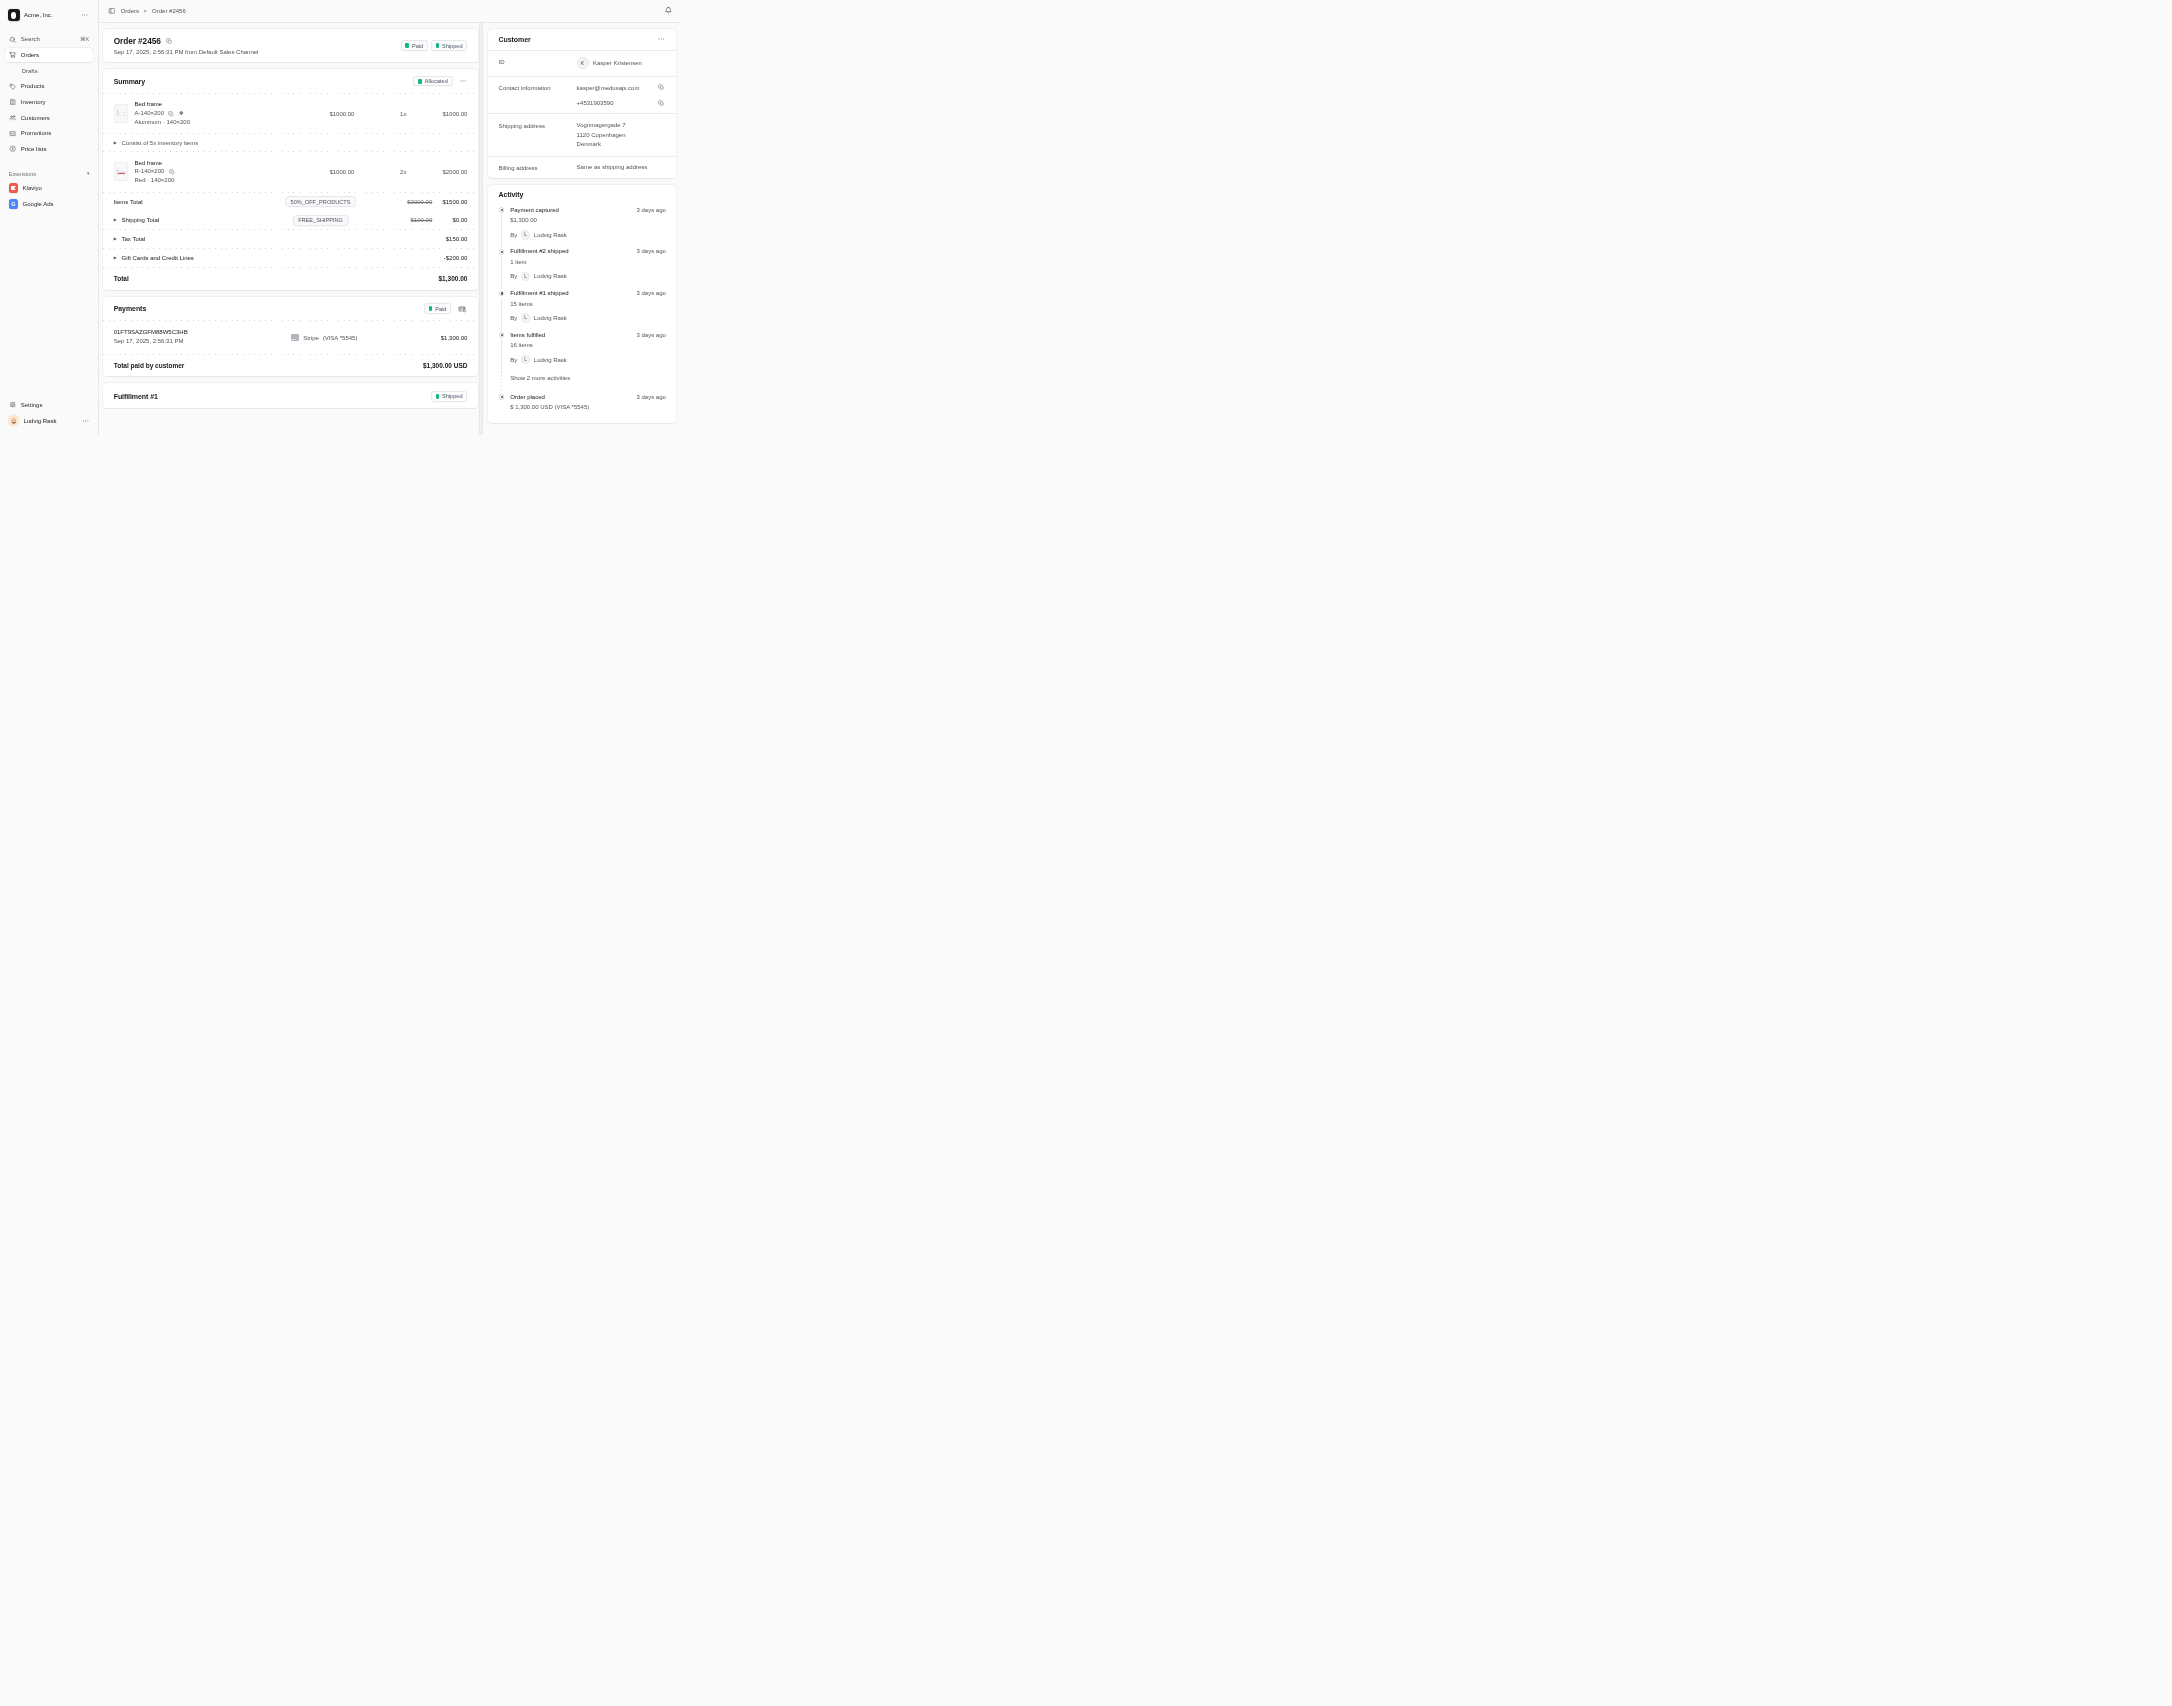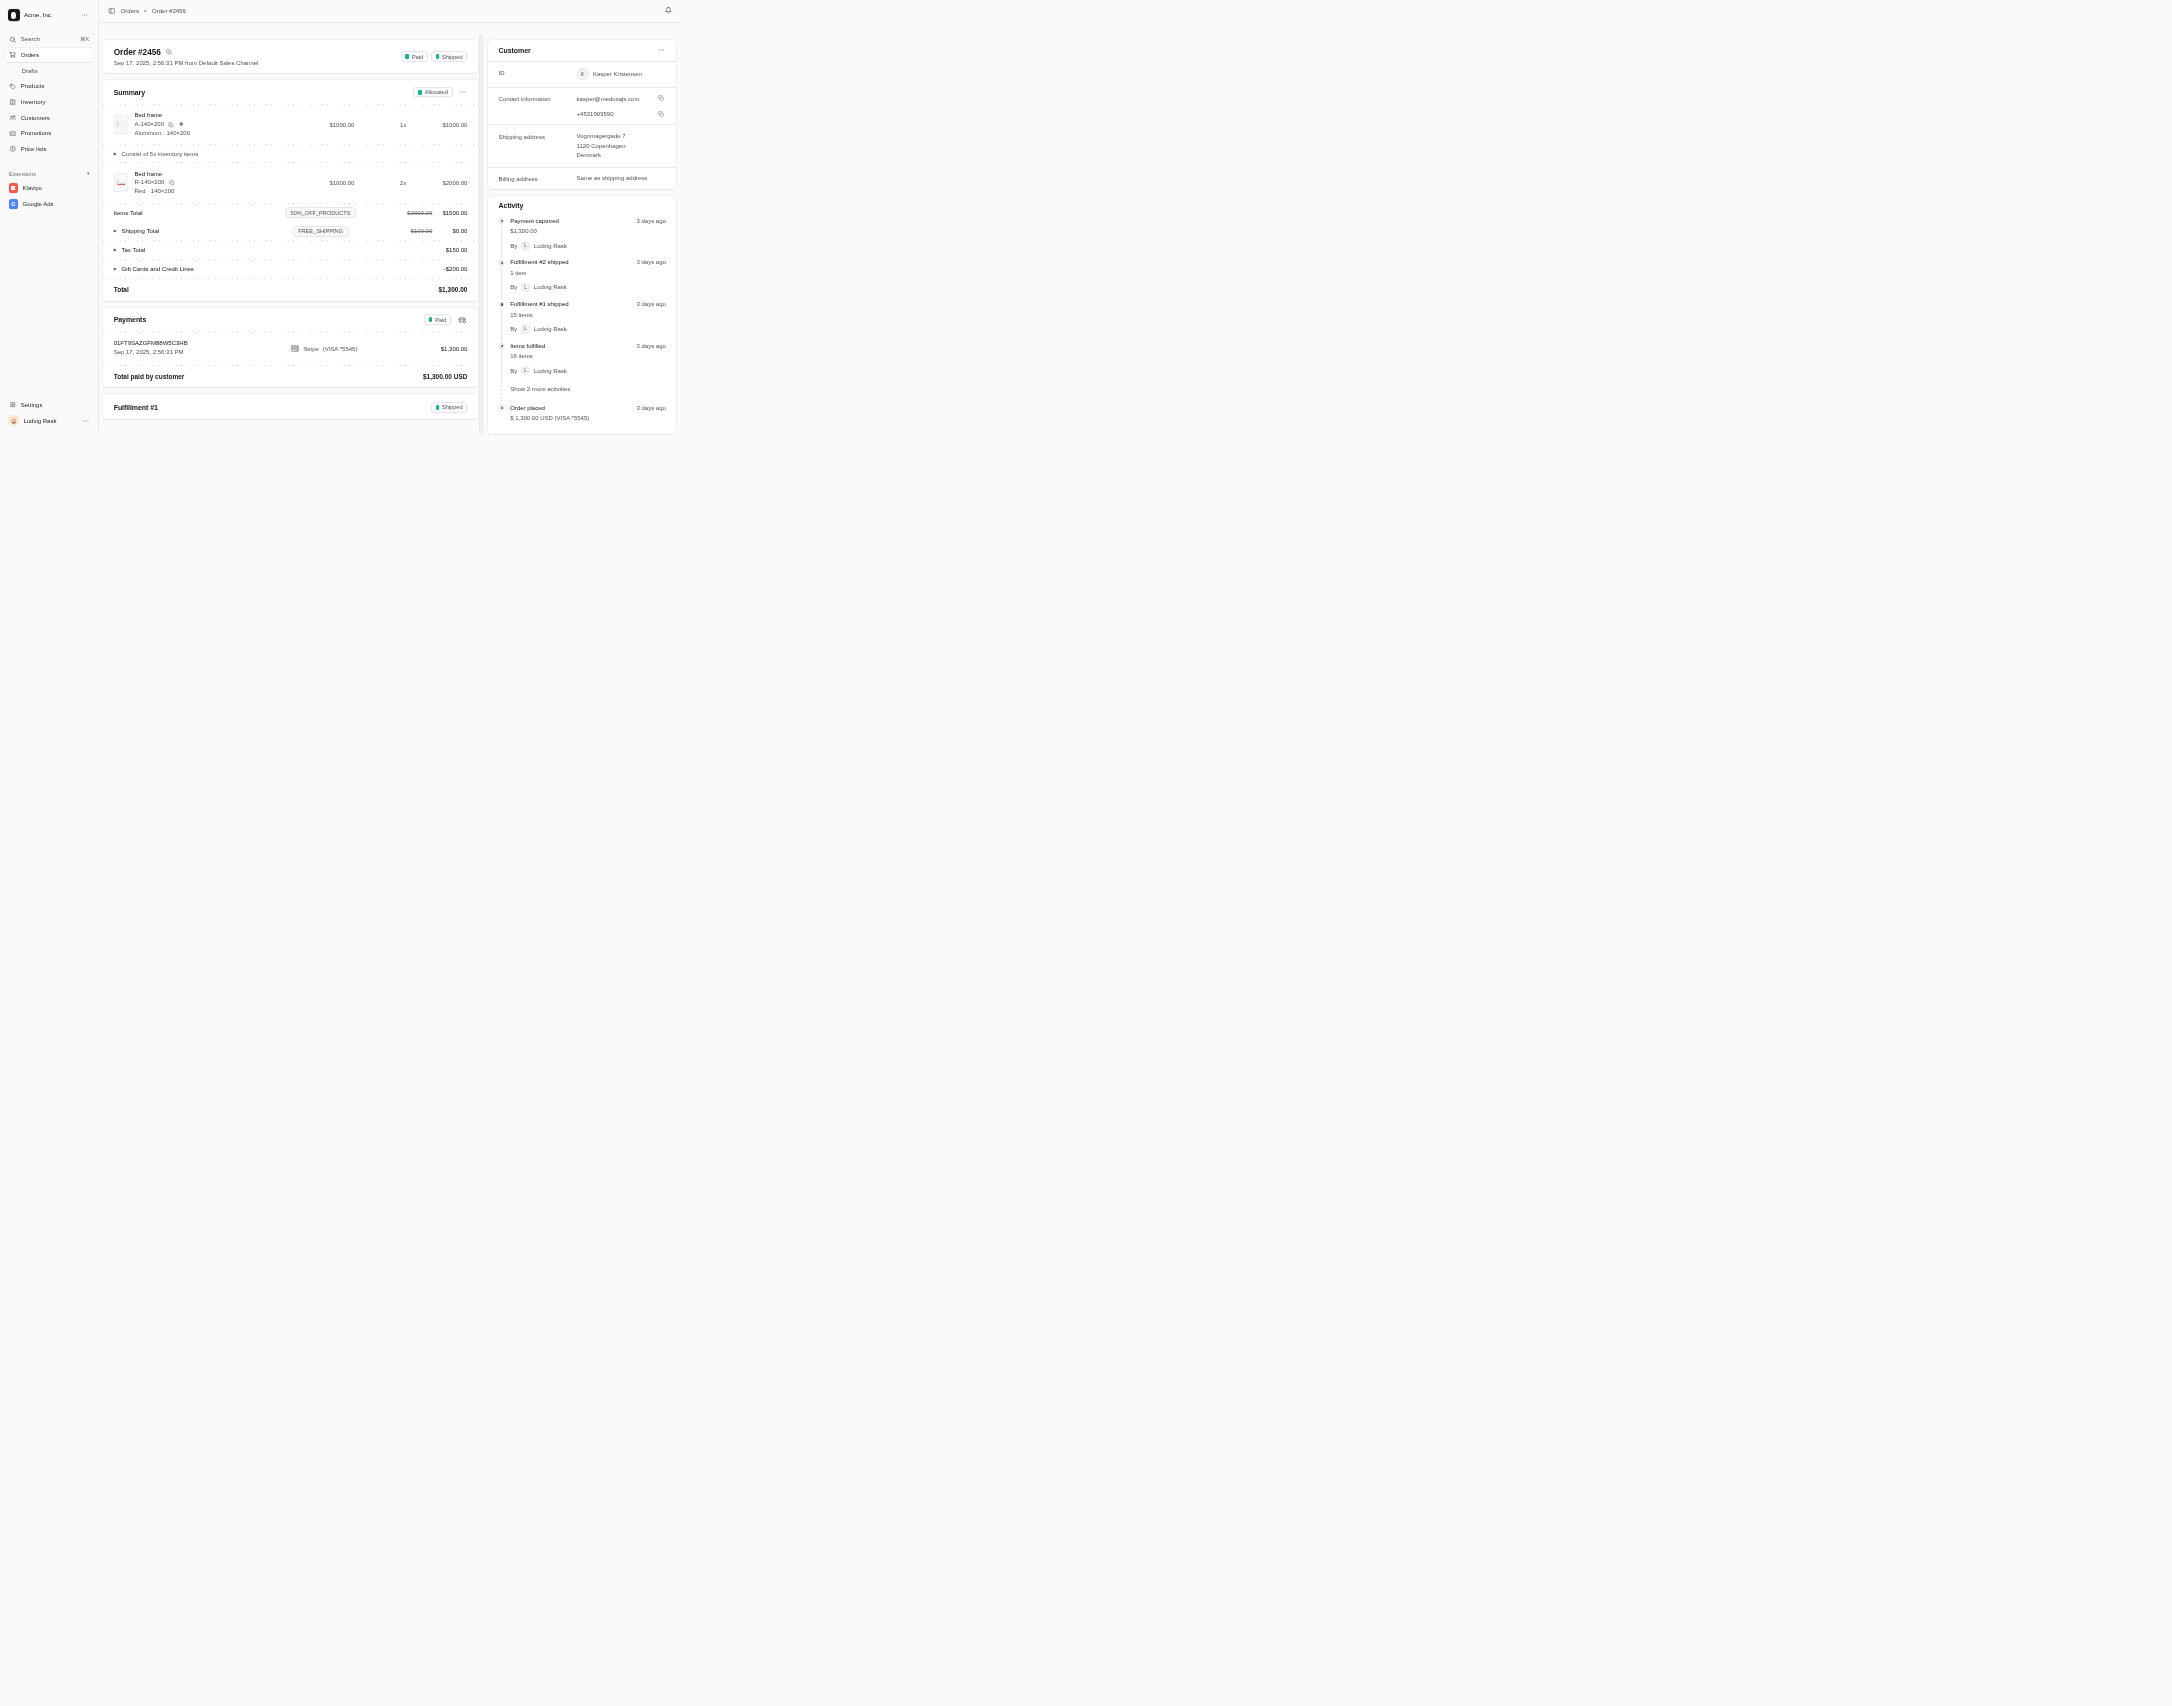--- a/index.html
+++ b/index.html
@@ -39,21 +39,21 @@
   .ext-logo.klaviyo i{display:block;width:5.2px;height:4.3px;background:#fff;
     clip-path:polygon(0 0,100% 0,64% 50%,100% 100%,0 100%);}
   .ext-logo.gads{background:#4a86f7;color:#fff;font-weight:700;font-size:5.6px;}
   .sb-spacer{flex:1;}
   .user-row{display:flex;align-items:center;gap:4.3px;height:16.5px;padding:0 2.6px;border-radius:3.5px;}
   .memoji{width:11.3px;height:11.3px;border-radius:50%;background:#fde9cf;flex:none;
     box-shadow:0 0 0 0.4px rgba(0,0,0,.07);display:grid;place-items:center;overflow:hidden;}
   .user-name{flex:1;color:#18181b;font-weight:500;}
 
   
-  .main{flex:1;display:flex;flex-direction:column;min-width:0;gap:11px;}
+  .main{flex:1;display:flex;flex-direction:column;min-width:0;}
   .topbar{height:22.6px;flex:none;display:flex;align-items:center;gap:4.3px;padding:0 7.8px;
     border-bottom:0.4px solid #e5e7eb;background:#fafafa;box-sizing:border-box;}
   .crumb{color:#52525b;}
   .crumb-sep{font-size:3.5px;color:#9ca3af;margin:0 0.9px;}
   .topbar .bell{margin-left:auto;}
 
   .content{flex:1;position:relative;display:flex;gap:10.4px;padding:6px 4.8px 0 4.3px;box-sizing:border-box;overflow:hidden;}
   .col-main{flex:1;min-width:0;display:flex;flex-direction:column;gap:7px;}
   .col-side{width:188px;flex:none;display:flex;flex-direction:column;gap:7px;}
   .scrolltrack{position:absolute;left:380px;top:0;bottom:0;width:4.3px;background:#f1f1f3;

